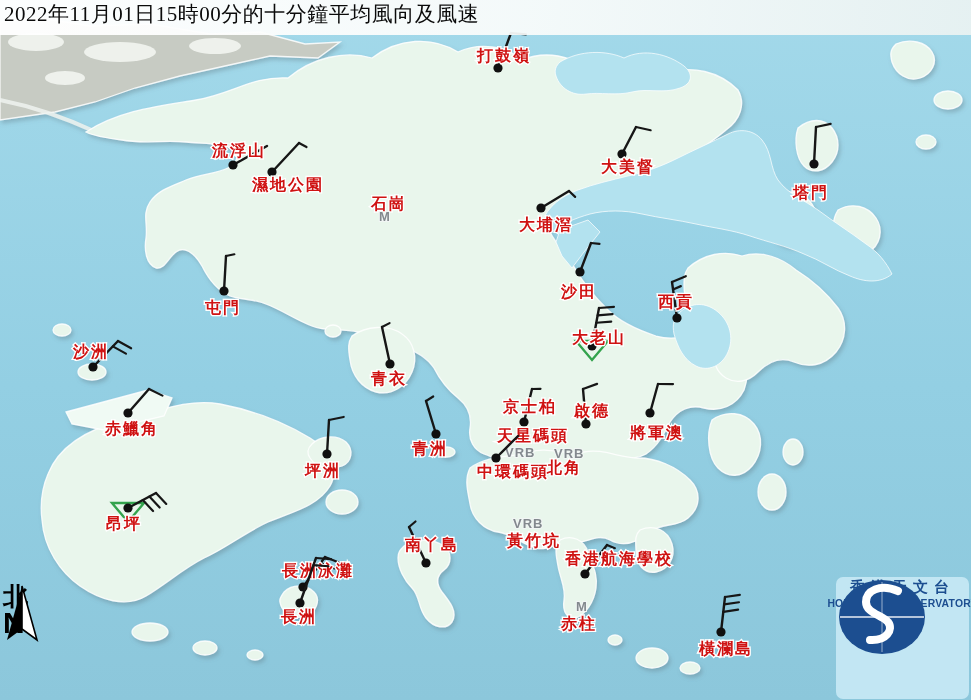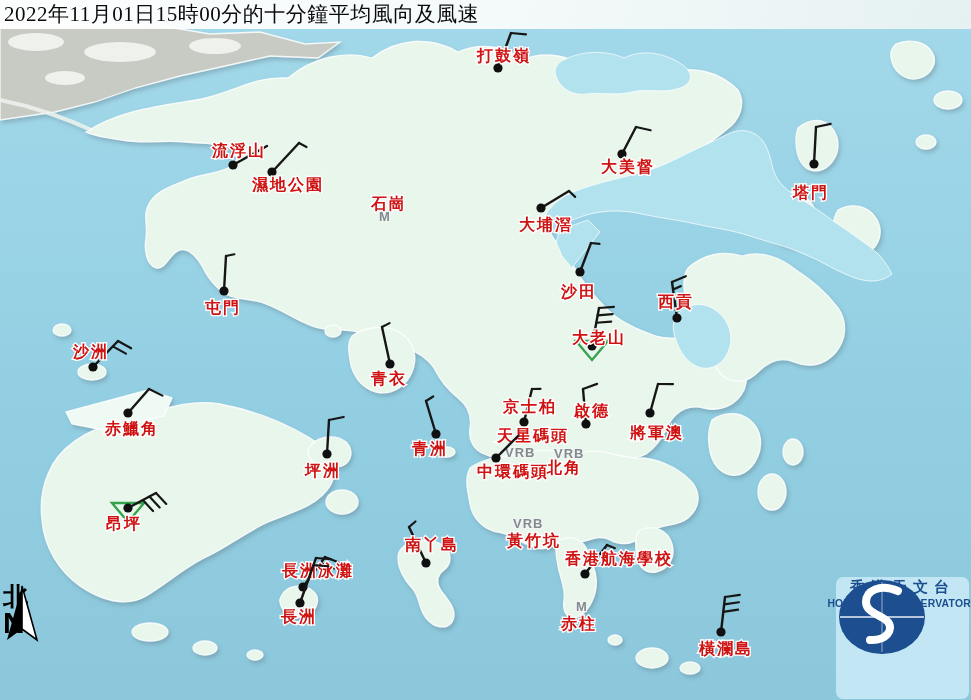--- a/index.html
+++ b/index.html
@@ -1,19 +1,19 @@
 <!DOCTYPE html>
 <html><head>
 <meta charset="utf-8">
 <style>
   html,body{margin:0;padding:0;background:#777;}
   .stage{position:relative;width:971px;height:700px;overflow:hidden;
          font-family:"Liberation Sans","DejaVu Sans",sans-serif;}
   .stage svg{position:absolute;left:0;top:0;}
-  .title-bar{position:absolute;left:0;top:0;width:971px;height:29px;
+  .title-bar{position:absolute;left:0;top:0;width:971px;height:35px;
     background:linear-gradient(90deg,rgba(255,255,255,.97) 0%,rgba(250,252,251,.93) 55%,rgba(241,245,243,.85) 100%);
     color:#0b0b0b;font-family:"Liberation Serif","DejaVu Serif",serif;
     font-size:21px;line-height:28px;padding-left:4px;letter-spacing:.5px;box-sizing:border-box;}
   .st-label{font-family:"Liberation Serif","DejaVu Serif",serif;font-weight:600;
     font-size:16px;fill:#cf1212;stroke:#ffffff;stroke-width:2.6px;paint-order:stroke;
     letter-spacing:2px;}
   .st-note{font-family:"Liberation Sans","DejaVu Sans",sans-serif;font-weight:700;
     font-size:13px;fill:#83898e;stroke:#f2f6f5;stroke-width:2px;paint-order:stroke;letter-spacing:1px;}
   .compass{position:absolute;left:3px;top:584px;width:44px;color:#000;}
   .compass .hanzi{font-family:"Liberation Serif","DejaVu Serif",serif;font-size:25px;font-weight:700;line-height:1;}

